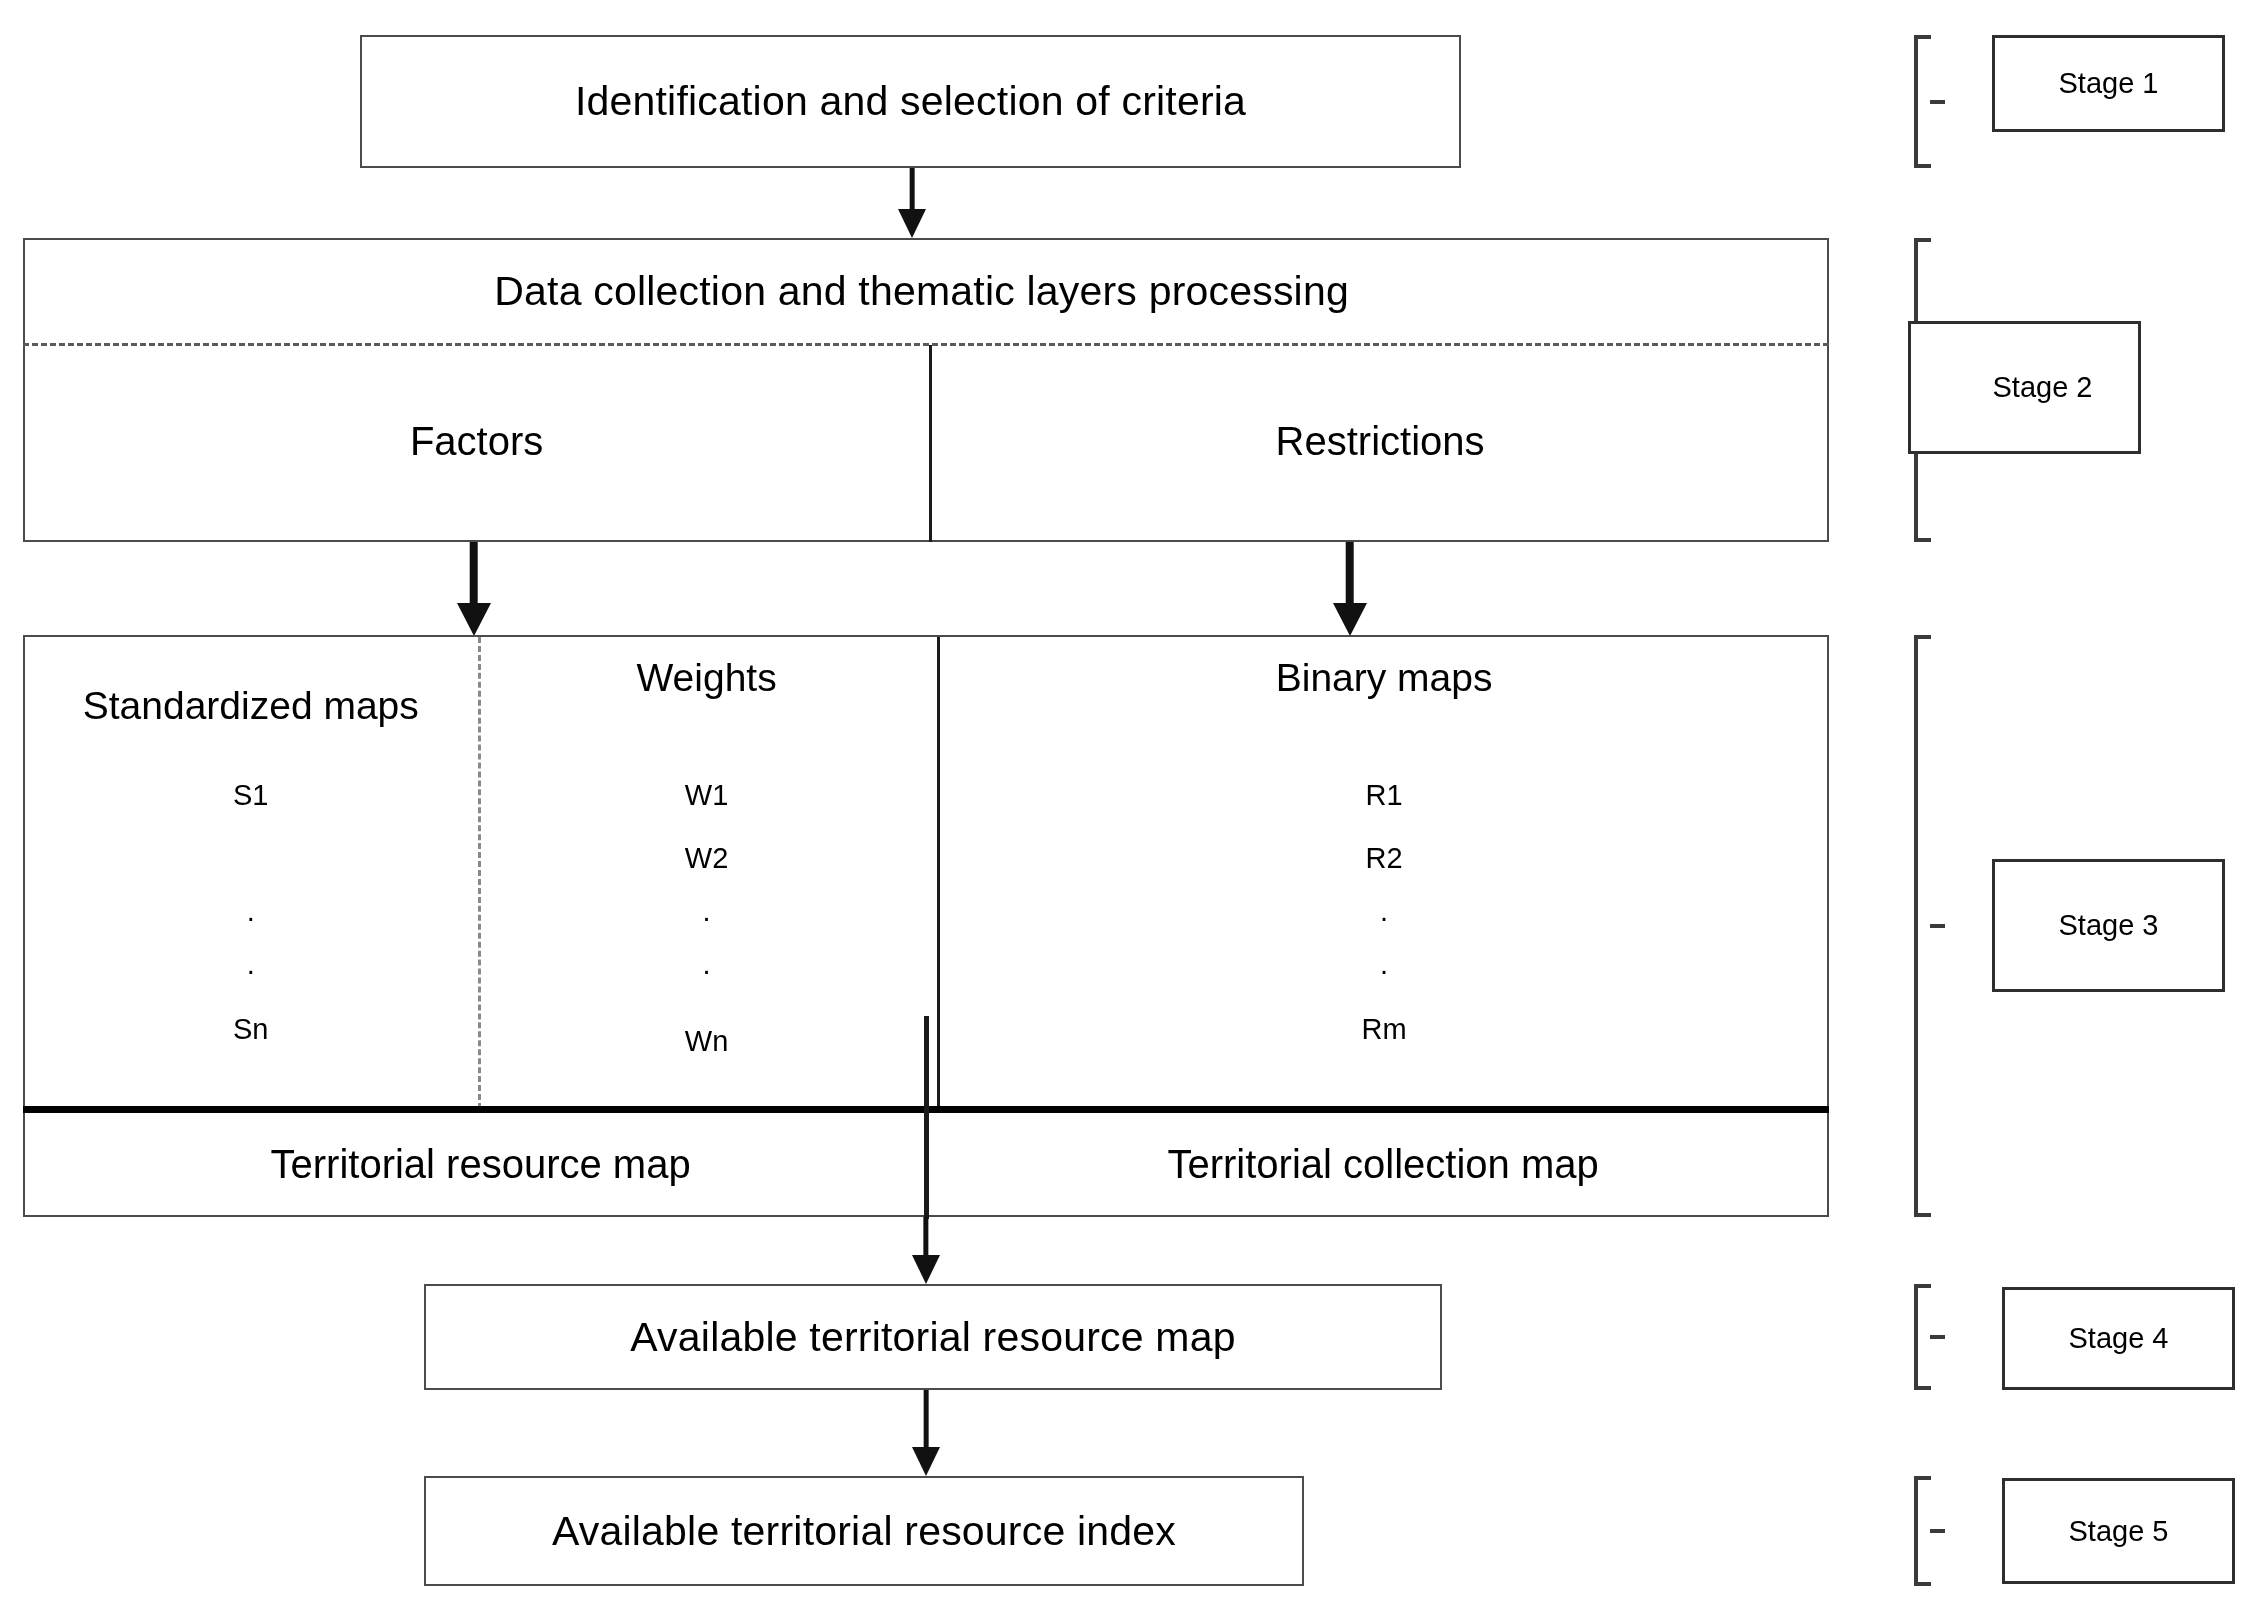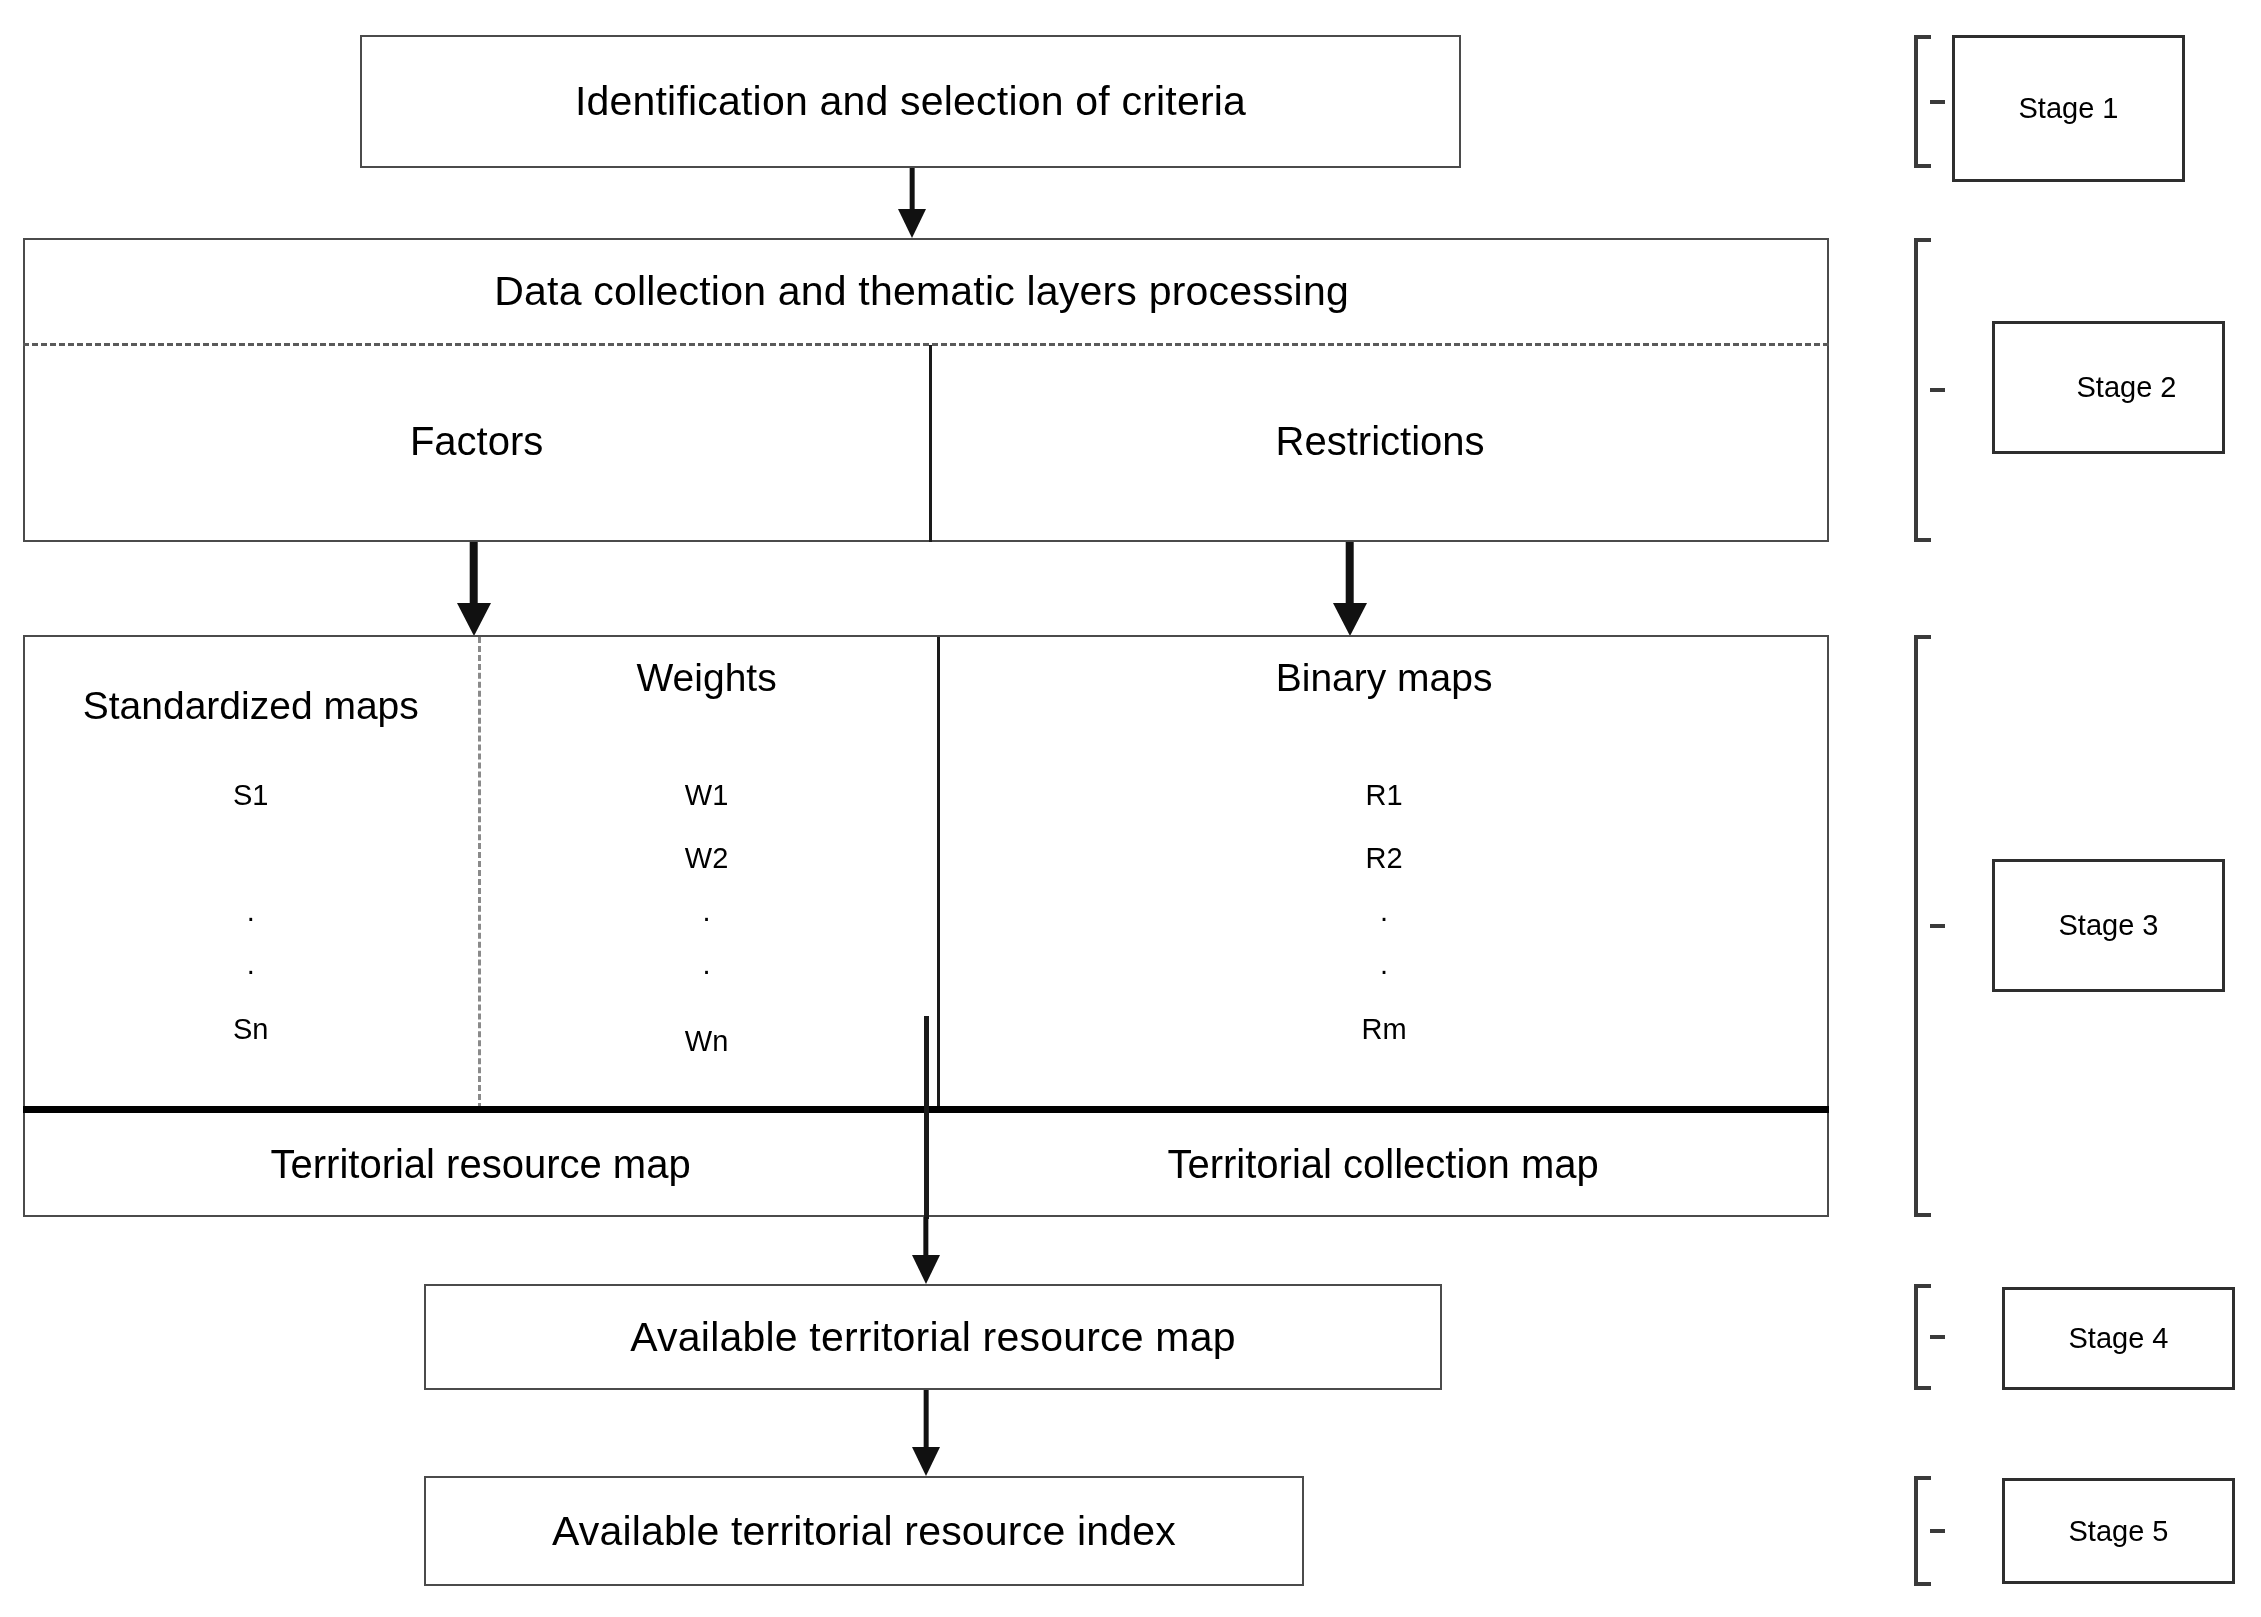--- a/index.html
+++ b/index.html
@@ -123,28 +123,28 @@
     <div class="head"></div>
   </div>
 
   <div class="box" style="left:424px;top:1476px;width:880px;height:110px;">
     <div class="boxlabel t-main" style="left:0;top:0;right:0;bottom:0;">Available territorial resource index</div>
   </div>
 
   <div class="bracket" style="left:1914px;top:35px;height:133px;">
     <div class="nib"></div>
   </div>
-  <div class="stagebox" style="left:1952px;top:35px;width:233px;height:147px;">
+  <div class="stagebox" style="left:1992px;top:35px;width:233px;height:97px;">
     <span class="t-stage">Stage 1</span>
   </div>
 
   <div class="bracket" style="left:1914px;top:238px;height:304px;">
     <div class="nib"></div>
   </div>
-  <div class="stagebox" style="left:1992px;top:321px;width:233px;height:133px;padding-left:36px;">
+  <div class="stagebox" style="left:1908px;top:321px;width:233px;height:133px;padding-left:36px;">
     <span class="t-stage">Stage 2</span>
   </div>
 
   <div class="bracket" style="left:1914px;top:635px;height:582px;">
     <div class="nib"></div>
   </div>
   <div class="stagebox" style="left:1992px;top:859px;width:233px;height:133px;">
     <span class="t-stage">Stage 3</span>
   </div>
 

